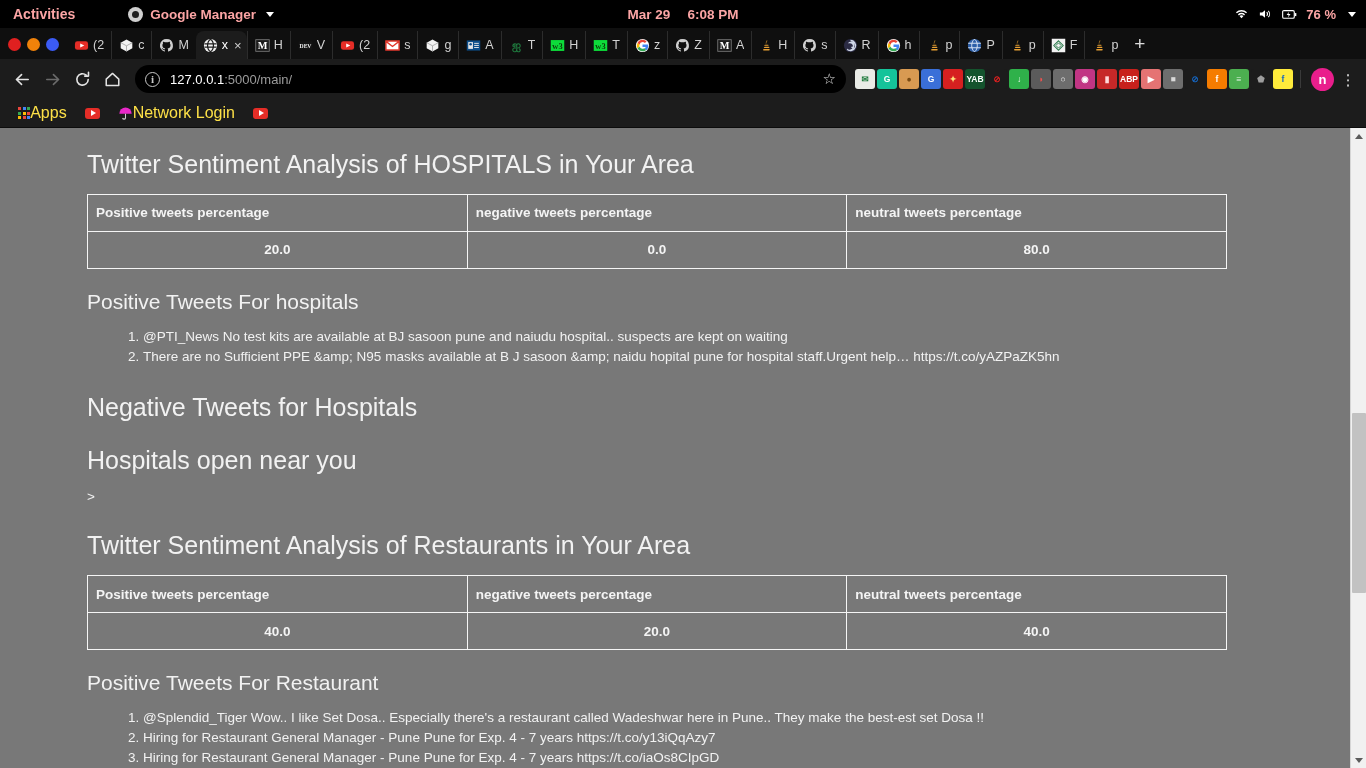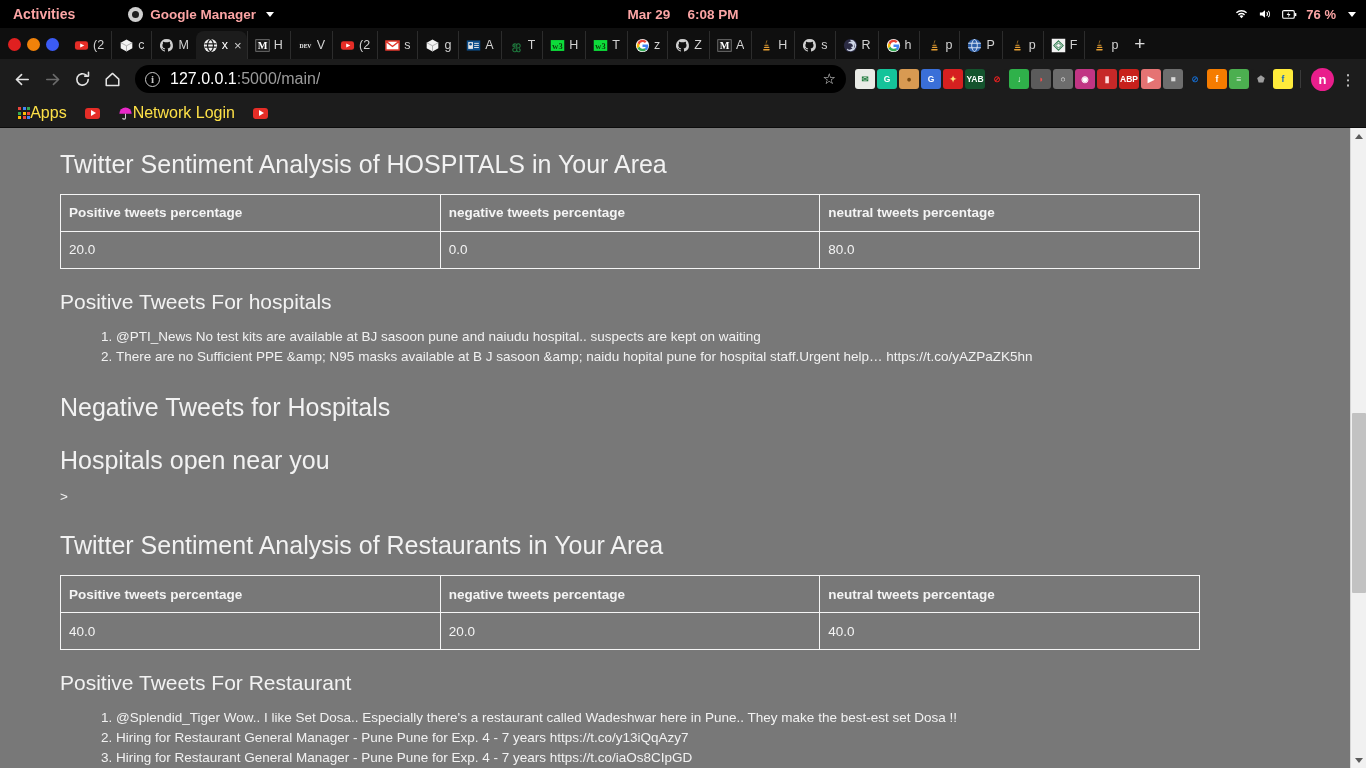--- a/index.html
+++ b/index.html
@@ -86,21 +86,21 @@
     display: flex; align-items: center; padding: 0 10px;
     margin: 0 7px; min-width: 0;
   }
   .omni-info {
     width: 15px; height: 15px; border-radius: 50%;
     border: 1.6px solid #c8c8c8; color: #c8c8c8; font-size: 11px;
     display: flex; align-items: center; justify-content: center;
     font-family: "Liberation Serif", serif; font-weight: bold; flex: none;
   }
   .omni-url {
-    margin-left: 10px; font-size: 16px; color: #fff;
+    margin-left: 10px; font-size: 13px; color: #fff;
     white-space: nowrap; overflow: hidden;
   }
   .omni-url .dim { color: #9b9b9b; }
   .omni-star { margin-left: auto; color: #dcdcdc; font-size: 15px; }
   .ext-row { display: flex; align-items: center; gap: 2px; flex: none; }
   .ext {
     width: 20px; height: 20px; border-radius: 3px; flex: none;
     display: flex; align-items: center; justify-content: center;
     font-size: 8.5px; font-weight: bold; color: #fff; overflow: hidden;
   }
@@ -134,37 +134,37 @@
 
   
   .viewport {
     height: 641px; background: #787878; position: relative;
     overflow: hidden; border-top: 1px solid #0c0c0c;
   }
   .page {
     padding: 22px 0 0 0; color: #f1f1f1; height: 100%;
     position: relative;
   }
-  .content { padding-left: 60px; padding-right: 106px; }
+  .content { padding-left: 87px; padding-right: 106px; }
 
   h1.pg { font-size: 25px; font-weight: normal; color: #f2f2f2;
           margin: 0 0 15px 0; line-height: 1.15; }
   h2.pg { font-size: 21px; font-weight: normal; color: #f2f2f2;
           margin: 21px 0 13px 0; line-height: 1.15; }
 
   table.sent {
     border-collapse: collapse; width: 1140px; margin-bottom: 12px;
     table-layout: fixed;
   }
   table.sent th, table.sent td {
     border: 1px solid #f5f5f5; text-align: left;
     padding: 10px 8px; color: #f4f4f4; font-size: 13.5px; height: 37px;
   }
   table.sent th { font-weight: bold; }
-  table.sent td { font-weight: normal; }
+  table.sent td { font-weight: bold; text-align: center; }
 
   ol.tweets { margin: 0 0 0 56px; padding: 0; font-size: 13.5px;
               color: #f2f2f2; line-height: 20px; }
   ol.tweets li { padding: 0; margin: 0; }
 
   .gt { font-size: 13.5px; color: #f2f2f2; margin: 14px 0 0 0; line-height: 18px; }
 
   
   .scrollbar {
     position: absolute; top: 0; right: 0; width: 16px; height: 100%;

